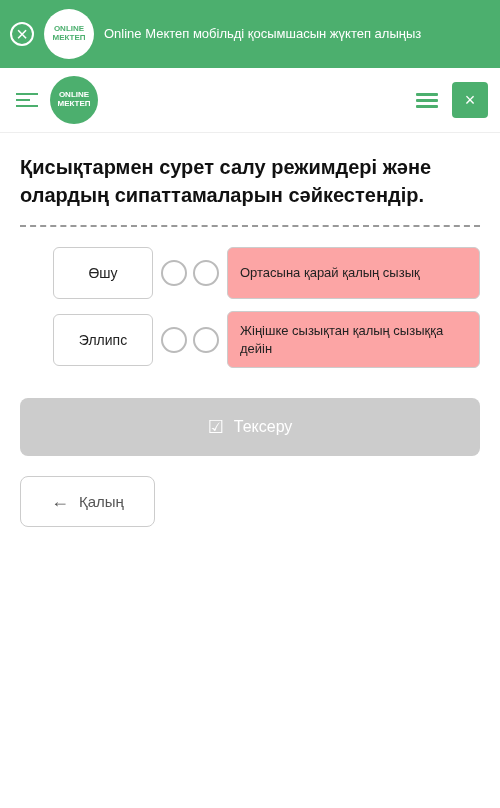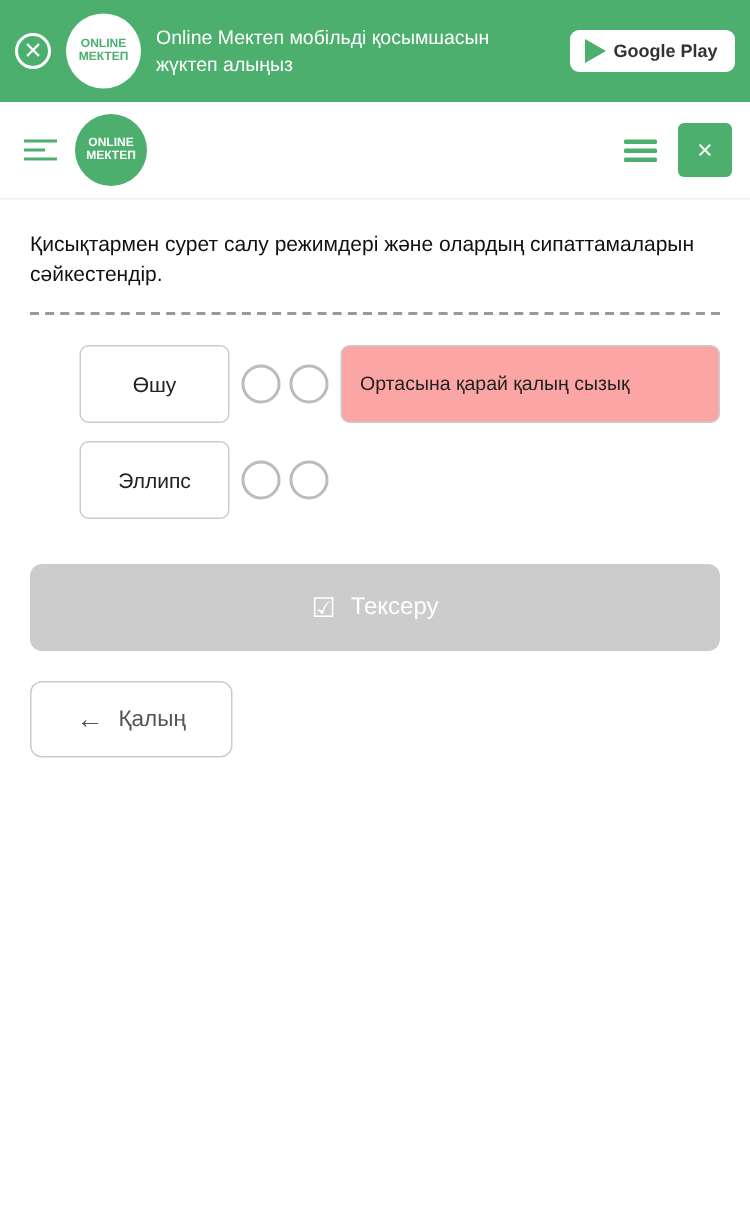--- a/index.html
+++ b/index.html
@@ -151,22 +151,22 @@
       align-items: center;
       justify-content: center;
       margin-left: 10px;
     }
 
     
     .main {
       padding: 20px 20px 20px 20px;
     }
     .question-title {
-      font-size: 14px;
-      font-weight: normal;
+      font-size: 20px;
+      font-weight: bold;
       color: #111;
       line-height: 1.4;
       margin-bottom: 16px;
     }
     .dashed-line {
       border: none;
       border-top: 2px dashed #999;
       margin-bottom: 20px;
     }
 
@@ -270,24 +270,20 @@
 <div class="banner">
   <div class="banner-close">
     <span>×</span>
   </div>
   <div class="banner-logo">
     <span class="banner-logo-text">
       <span>ONLINE</span><br><span>МЕКТЕП</span>
     </span>
   </div>
   <div class="banner-text">Online Мектеп мобільді қосымшасын жүктеп алыңыз</div>
-  <div class="banner-gplay">
-    <div class="gplay-triangle"></div>
-    <span class="gplay-label">Google Play</span>
-  </div>
 </div>
 
 <div class="header">
   <div class="header-menu">
     <div class="menu-line"></div>
     <div class="menu-line menu-line-short"></div>
     <div class="menu-line"></div>
   </div>
   <div class="header-logo">
     <span class="header-logo-text">
@@ -317,20 +313,21 @@
       </div>
       <div class="match-right">Ортасына қарай қалың сызық</div>
     </div>
 
     <div class="match-row">
       <div class="match-left">Эллипс</div>
       <div class="match-circles">
         <div class="circle"></div>
         <div class="circle"></div>
       </div>
+      <div class="match-right">Жіңішке сызықтан қалың сызыққа дейін</div>
     </div>
 
 
   </div>
 
   <button class="check-btn">
     <span class="check-icon">☑</span>
     <span>Тексеру</span>
   </button>
 

